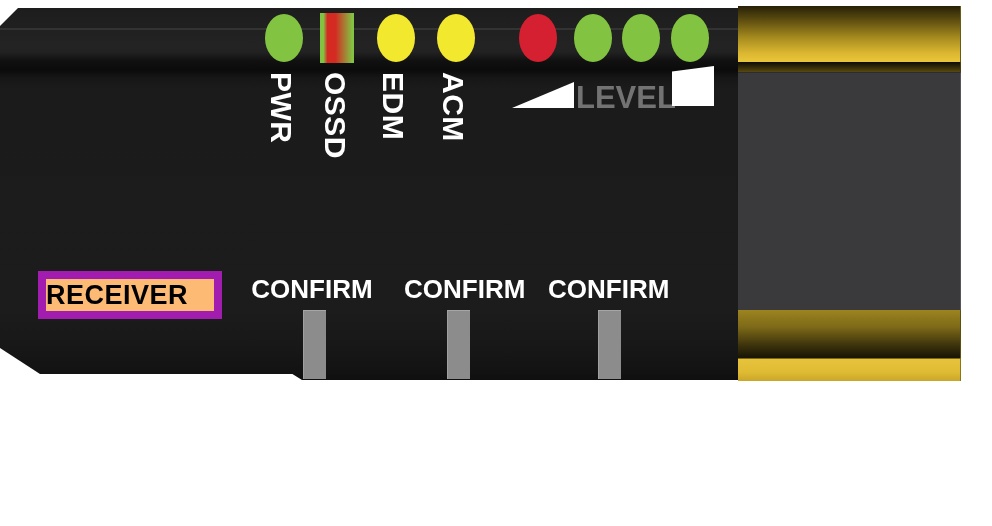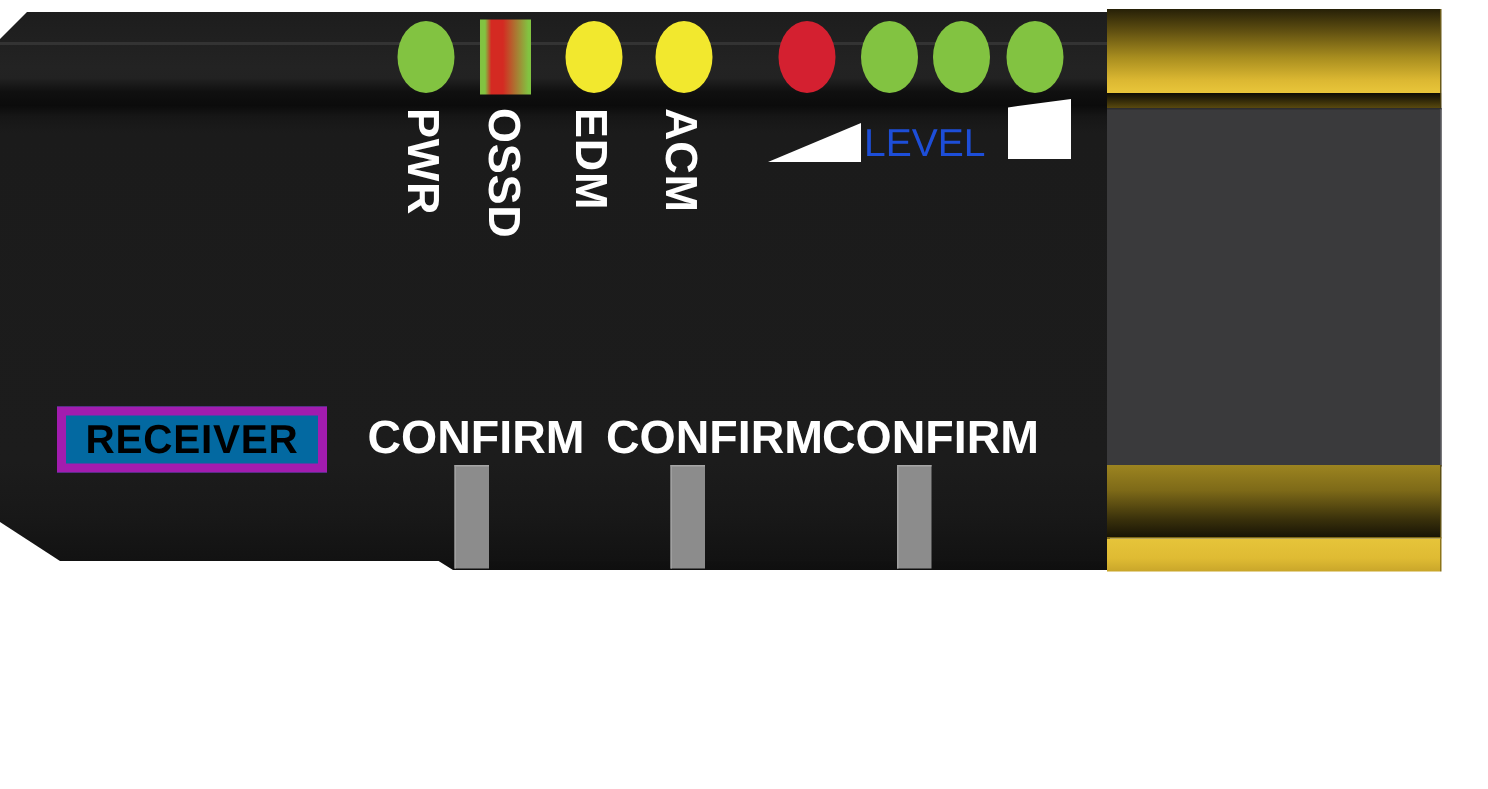--- a/index.html
+++ b/index.html
@@ -92,55 +92,55 @@
     font-weight: bold;
     letter-spacing: 0.5px;
     white-space: nowrap;
     transform-origin: left top;
     transform: rotate(90deg);
   }
 
   
   .level-text {
     position: absolute;
-    color: #1d4ed8;
-    font-size: 26px;
-    font-weight: normal;
+    color: #737373;
+    font-size: 31px;
+    font-weight: bold;
     letter-spacing: 0px;
     white-space: nowrap;
   }
   .level-ramp {
     position: absolute;
     background: #ffffff;
   }
   .level-block {
     position: absolute;
     background: #ffffff;
   }
 
   
   .receiver-box {
     position: absolute;
-    background: #0369a1;
-    border: 6px solid #a21caf;
+    background: #fdba74;
+    border: 8px solid #a21caf;
     display: flex;
     align-items: center;
-    justify-content: center;
+    justify-content: flex-start;
   }
   .receiver-text {
     color: #000000;
     font-size: 27px;
     font-weight: bold;
     letter-spacing: 0.5px;
     white-space: nowrap;
   }
   .btn-label {
     position: absolute;
     color: #ffffff;
-    font-size: 31px;
+    font-size: 26px;
     font-weight: bold;
     letter-spacing: 0px;
     white-space: nowrap;
     text-align: center;
   }
   .btn-key {
     position: absolute;
     background: #8c8c8c;
     border-top: 1px solid #a6a6a6;
     border-left: 1px solid #a0a0a0;

